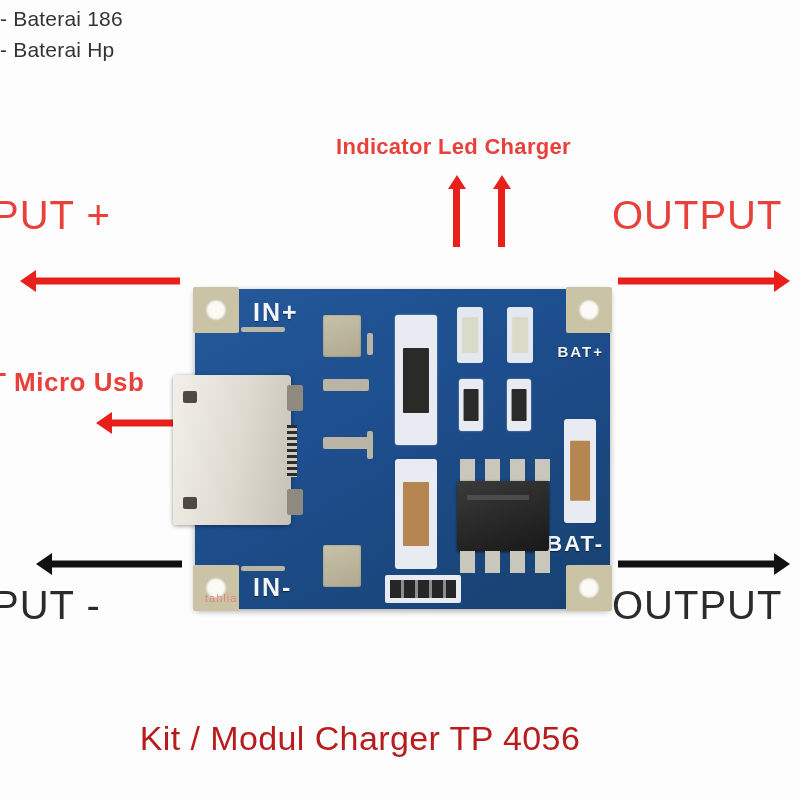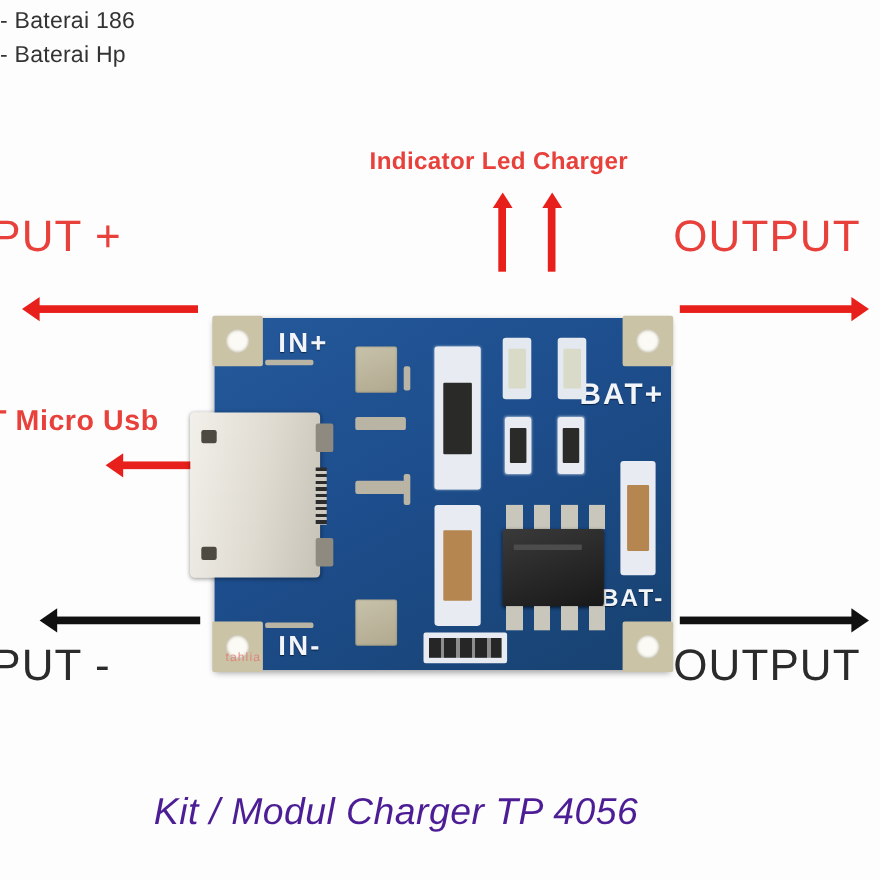--- a/index.html
+++ b/index.html
@@ -23,21 +23,21 @@
   #label-output-plus  { left: 612px; top: 188px; font-size: 40px; letter-spacing: 1px; }
   #label-output-minus { left: 612px; top: 578px; font-size: 40px; letter-spacing: 1px; }
 
   #label-indicator    { left: 336px; top: 129px; font-size: 22px; font-weight: bold; letter-spacing: .3px; }
 
   #battery-block      { left: 630px; top: 364px; }
   #battery-block .bt-title { font-size: 21px; font-weight: bold; color: #e8555a; letter-spacing: .2px; }
   #battery-block .bt-item  { font-size: 21px; color: #333; margin-top: 7px; letter-spacing: .2px; }
 
   #caption { position: absolute; left: 0; top: 712px; width: 720px; text-align: center;
-             font-size: 34px; color: #4c1d95; letter-spacing: .4px; font-style: italic; }
+             font-size: 34px; color: #b91c1c; letter-spacing: .4px; }
 
   
   .arrow { position: absolute; }
   .arrow .shaft { position: absolute; top: 50%; transform: translateY(-50%); height: 7px; }
   .arrow .head  { position: absolute; top: 50%; transform: translateY(-50%);
                   width: 0; height: 0; border-top: 11px solid transparent; border-bottom: 11px solid transparent; }
   .arrow.left  .shaft { right: 0; left: 14px; }
   .arrow.left  .head  { left: 0; border-right-width: 16px; border-right-style: solid; }
   .arrow.right .shaft { left: 0; right: 14px; }
   .arrow.right .head  { right: 0; border-left-width: 16px; border-left-style: solid; }
@@ -74,21 +74,21 @@
   #pad-in-plus  { left: -2px;  top: -2px; }
   #pad-in-minus { left: -2px;  bottom: -2px; }
   #pad-bat-plus { right: -2px; top: -2px; }
   #pad-bat-minus{ right: -2px; bottom: -2px; }
 
   .silk { position: absolute; color: #f2f5fa; font-family: "Liberation Sans", sans-serif;
           font-weight: bold; font-size: 25px; letter-spacing: 2px;
           text-shadow: 0 1px 1px rgba(0,0,0,.55); }
   #silk-in-plus  { left: 58px;  top: 9px; }
   #silk-in-minus { left: 58px;  bottom: 7px; }
-  #silk-bat-plus { right: 6px;  top: 54px; font-size: 27px; }
+  #silk-bat-plus { right: 6px;  top: 54px; font-size: 15px; }
   #silk-bat-minus{ right: 6px;  bottom: 52px; font-size: 22px; }
 
   
   #usb { position: absolute; left: -22px; top: 86px; width: 118px; height: 150px;
          background: linear-gradient(100deg,#f2f0ea 0%, #dedad0 55%, #c6c2b6 100%);
          border-radius: 4px; box-shadow: 0 1px 4px rgba(0,0,0,.4); }
   #usb::before { content:""; position: absolute; left: 10px; top: 16px;
          width: 14px; height: 12px; background: #4e4a42; border-radius: 2px;
          box-shadow: 0 106px 0 #4e4a42; }
   #usb-tab-top { position:absolute; right:-12px; top:10px; width:16px; height:26px;

